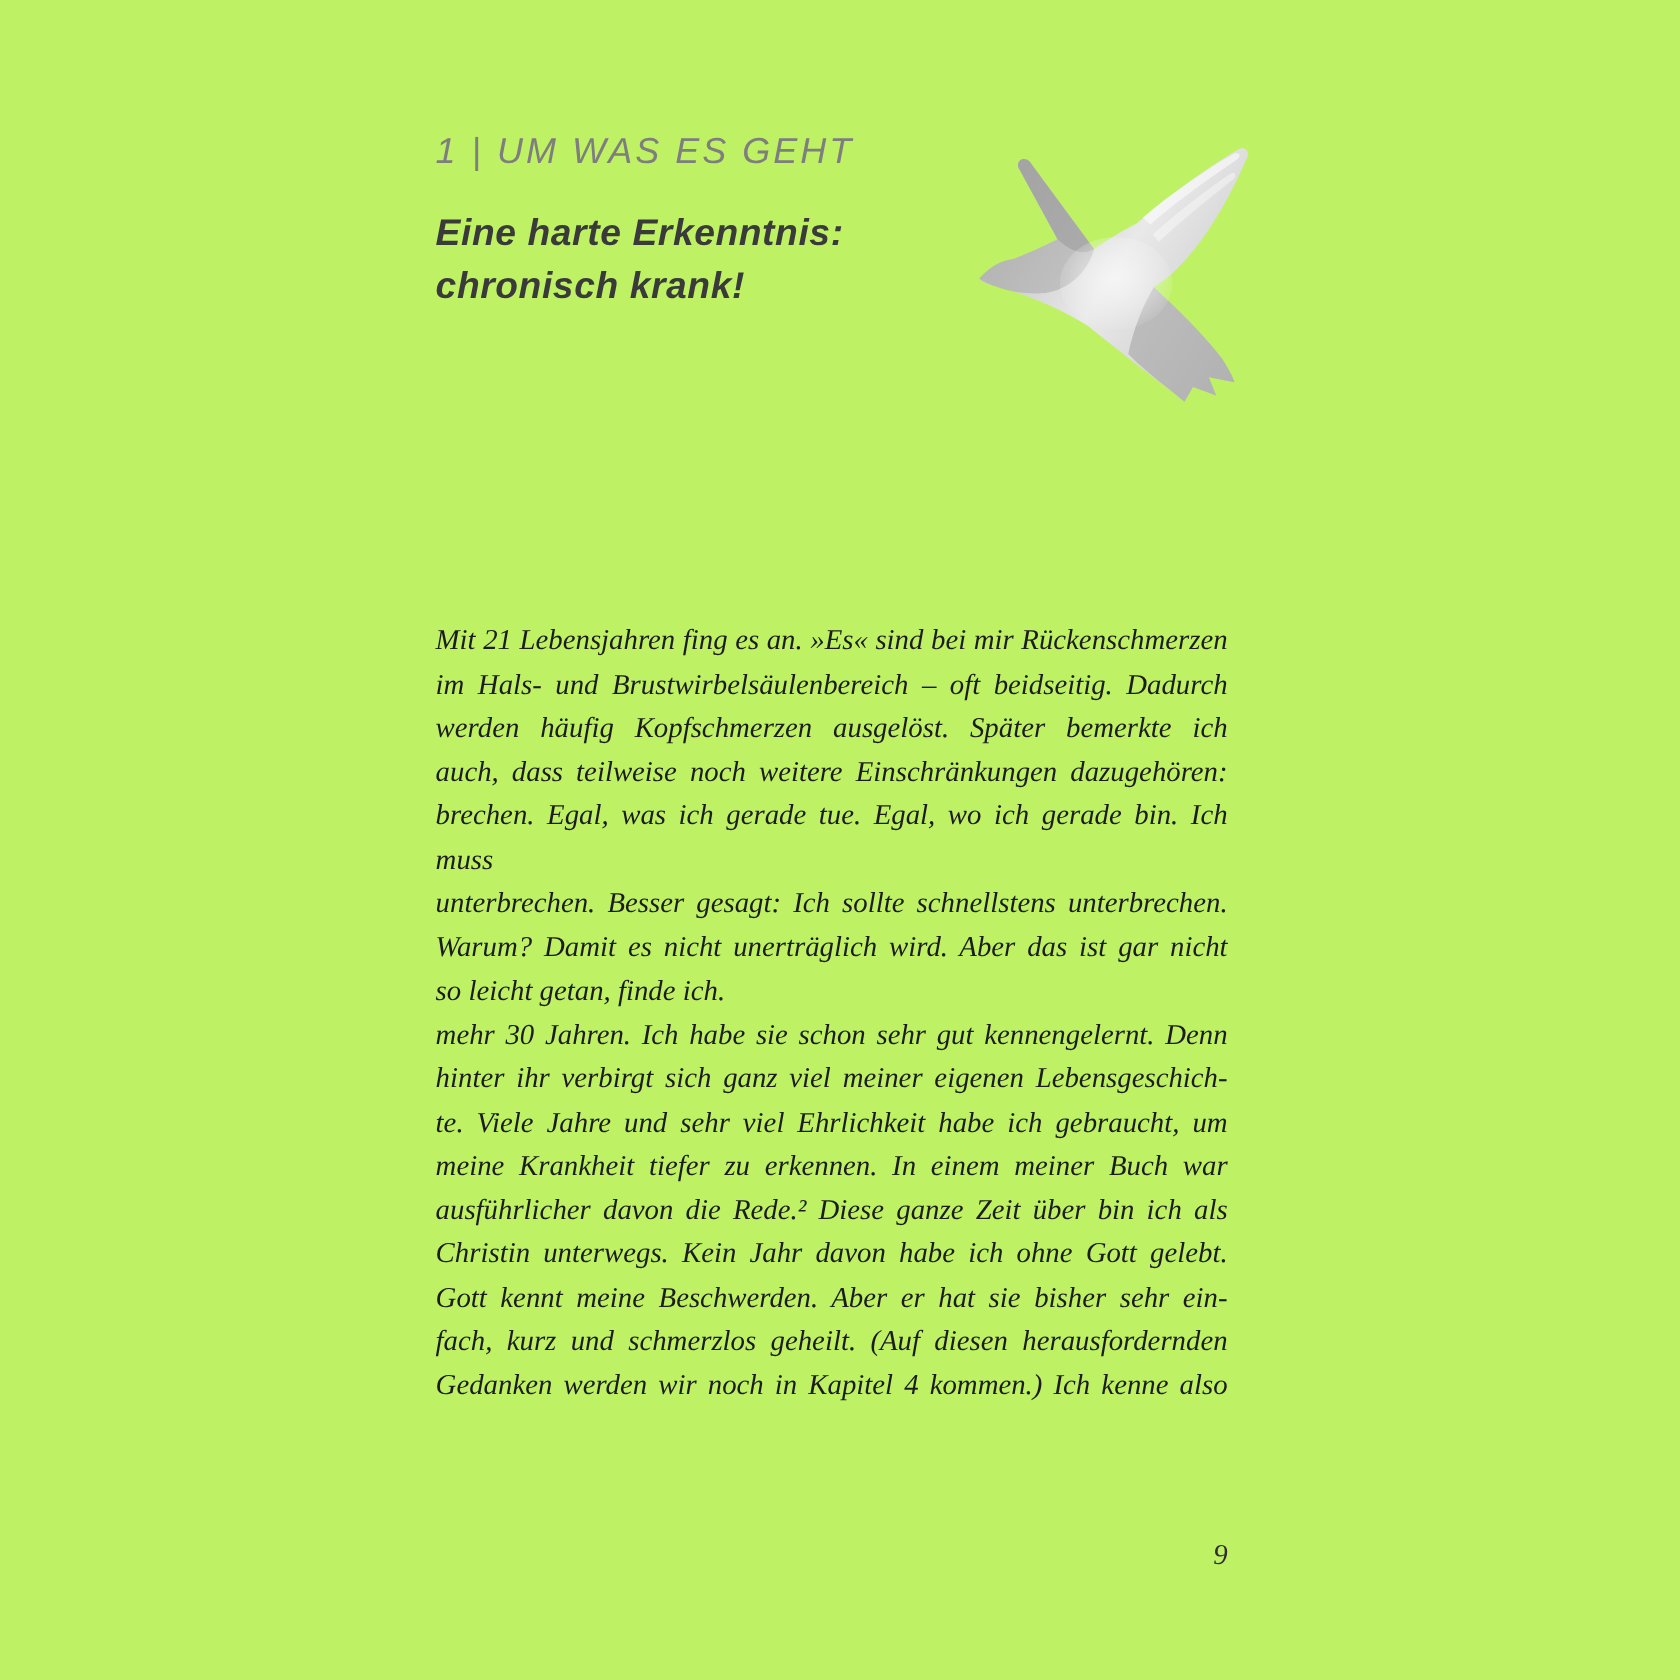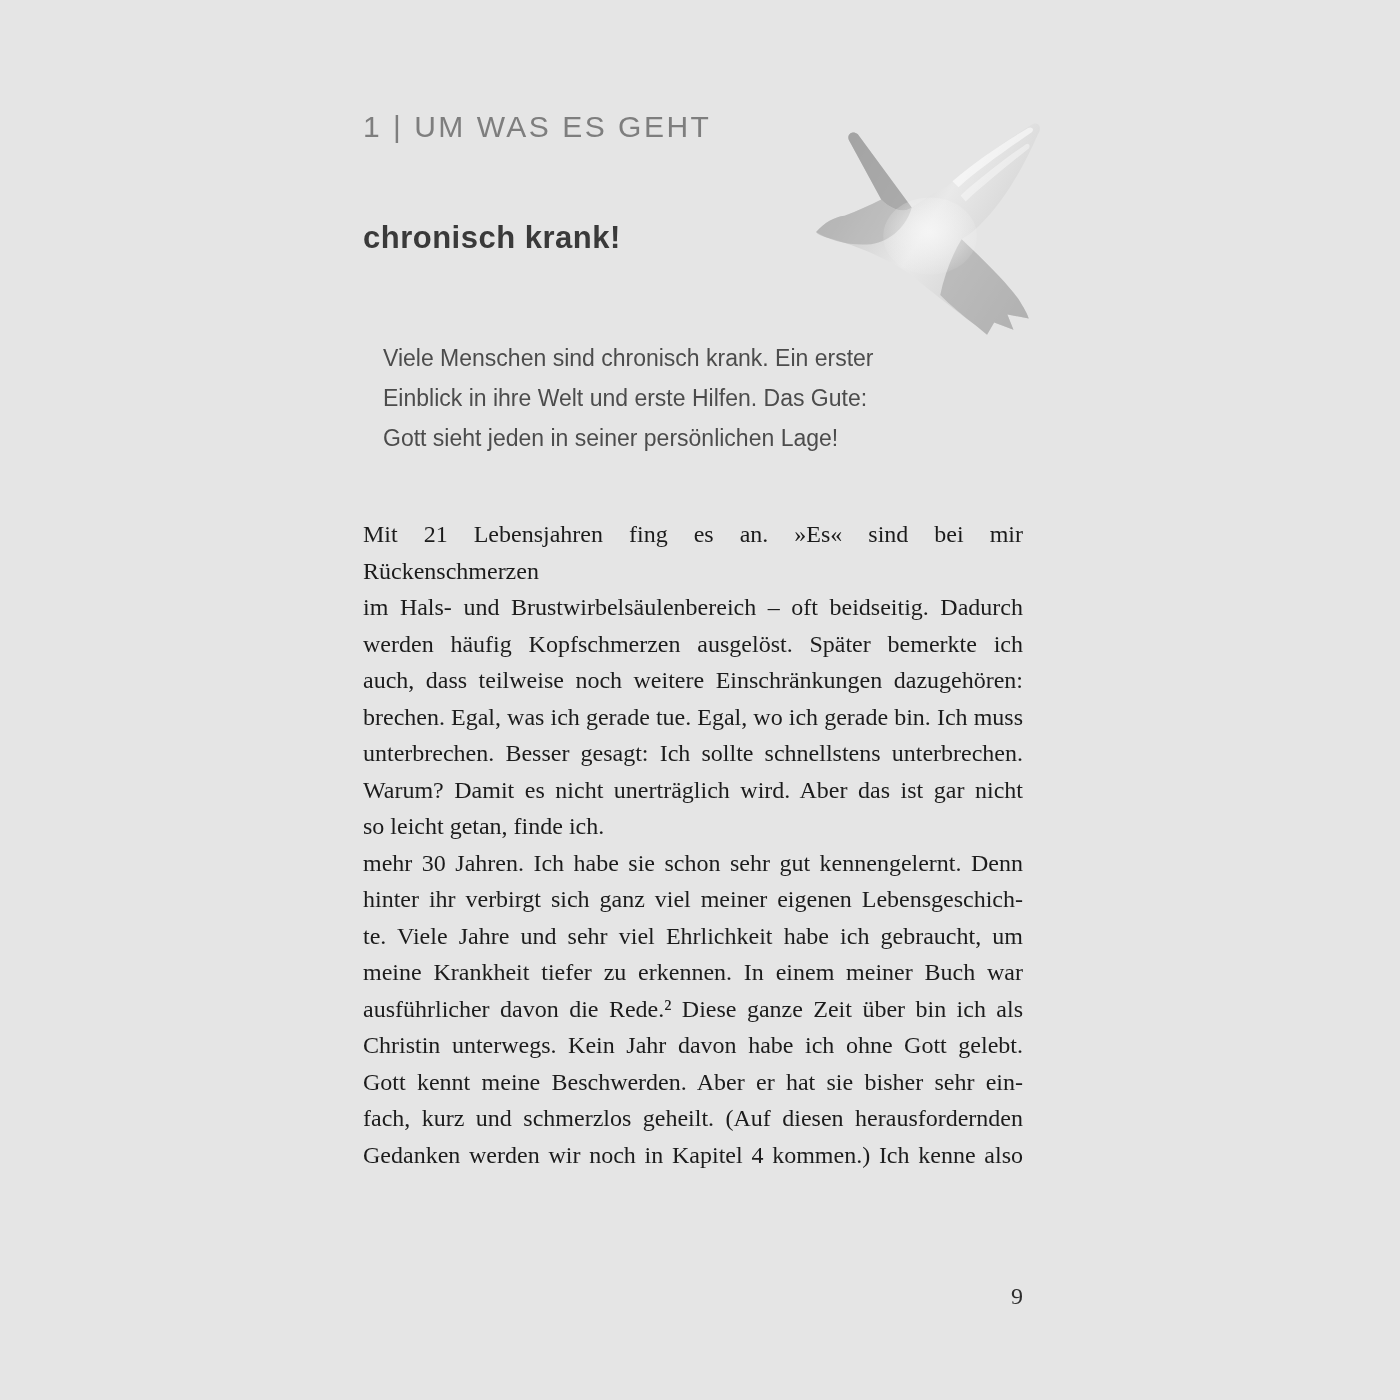--- a/index.html
+++ b/index.html
@@ -4,23 +4,24 @@
 <style>
   html, body {
     margin: 0;
     padding: 0;
     background: #ffffff;
   }
   .page {
     position: relative;
     width: 1400px;
     height: 1400px;
-    background: #e5e5e5;
+    background: #bef264;
     overflow: hidden;
     font-family: "Liberation Sans", sans-serif;
+    font-style: italic;
   }
   .kicker {
     position: absolute;
     left: 363px;
     top: 110px;
     width: 660px;
     font-family: "Liberation Sans", sans-serif;
     font-size: 30px;
     font-weight: 400;
     letter-spacing: 2.5px;
@@ -86,21 +87,21 @@
   }
 </style>
 </head>
 <body>
 
 <div class="page">
 
   <div class="kicker">1 | UM WAS ES GEHT</div>
 
   <h1 class="title">
-    <br>
+    <span>Eine harte Erkenntnis:</span><br>
     <span>chronisch krank!</span>
   </h1>
 
   <div class="dove-wrap">
     <svg width="234" height="234" viewBox="0 0 230 230" xmlns="http://www.w3.org/2000/svg">
       <defs>
         <linearGradient id="doveGrad" x1="0" y1="0.3" x2="1" y2="0.9">
           <stop offset="0" stop-color="#bcbcbc"></stop>
           <stop offset="0.45" stop-color="#e9e9e9"></stop>
           <stop offset="1" stop-color="#c2c2c2"></stop>
@@ -154,25 +155,20 @@
         M140,66 C162,47 192,27 214,14 C218,12 221,15 218,18
         C196,33 166,54 146,72 Z"></path>
       <path fill="#ffffff" fill-opacity="0.4" d="
         M148,80 C168,62 194,42 212,30 C215,28 217,31 215,34
         C196,49 170,70 153,86 Z"></path>
 
       <ellipse cx="118" cy="120" rx="46" ry="38" fill="url(#doveLight)"></ellipse>
     </svg>
   </div>
 
-  <div class="intro">
-      <div class="tline">Viele Menschen sind chronisch krank. Ein erster</div>
-      <div class="tline">Einblick in ihre Welt und erste Hilfen. Das Gute:</div>
-      <div class="tline">Gott sieht jeden in seiner persönlichen Lage!</div>
-    </div>
 
   <div class="body-text">
       <div class="tline just">Mit 21 Lebensjahren fing es an. »Es« sind bei mir Rückenschmerzen</div>
       <div class="tline just">im Hals- und Brustwirbelsäulenbereich – oft beidseitig. Dadurch</div>
       <div class="tline just">werden häufig Kopfschmerzen ausgelöst. Später bemerkte ich</div>
       <div class="tline just">auch, dass teilweise noch weitere Einschränkungen dazugehören:</div>
       <div class="tline just">brechen. Egal, was ich gerade tue. Egal, wo ich gerade bin. Ich muss</div>
       <div class="tline just">unterbrechen. Besser gesagt: Ich sollte schnellstens unterbrechen.</div>
       <div class="tline just">Warum? Damit es nicht unerträglich wird. Aber das ist gar nicht</div>
       <div class="tline">so leicht getan, finde ich.</div>

